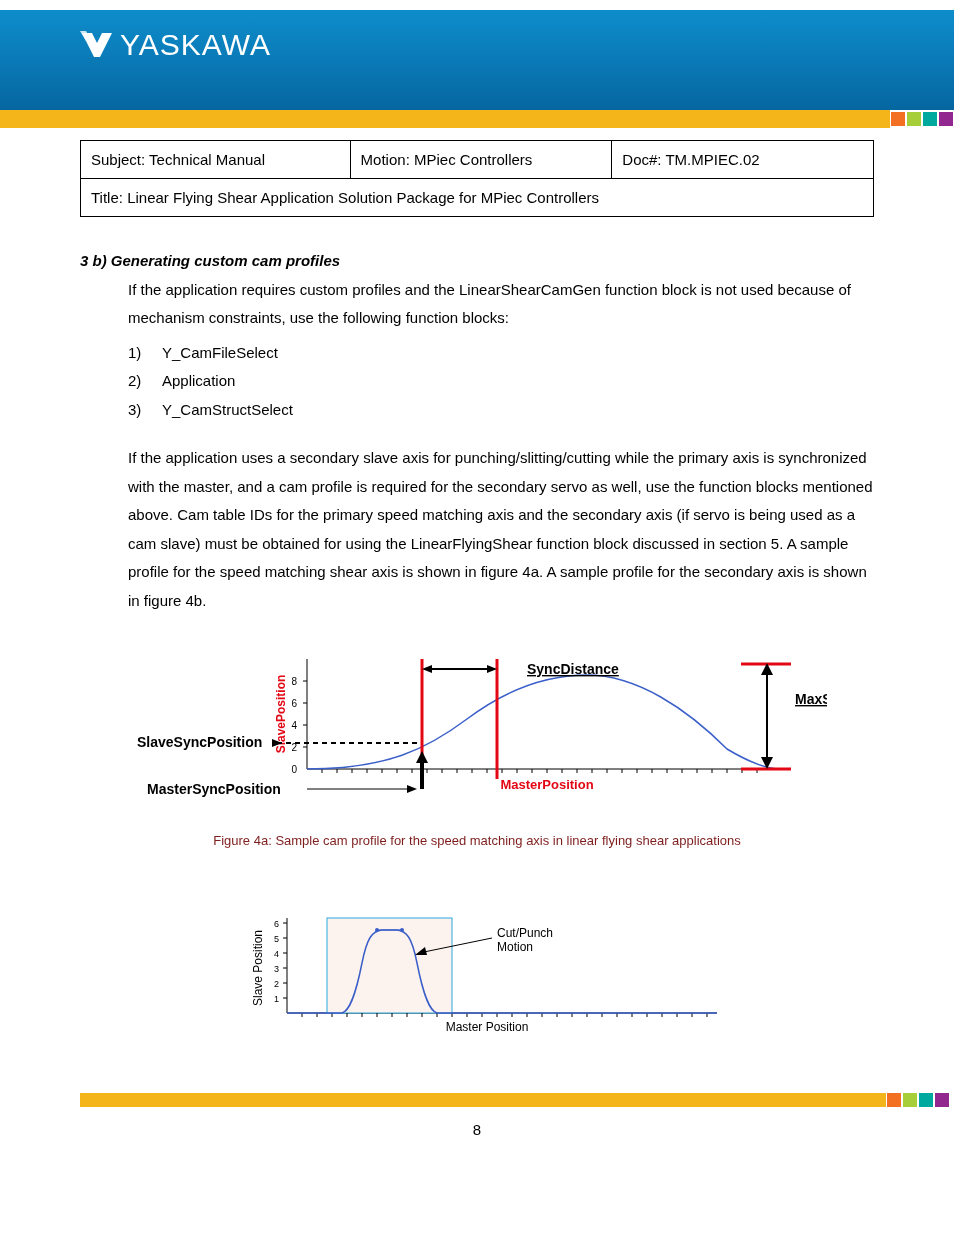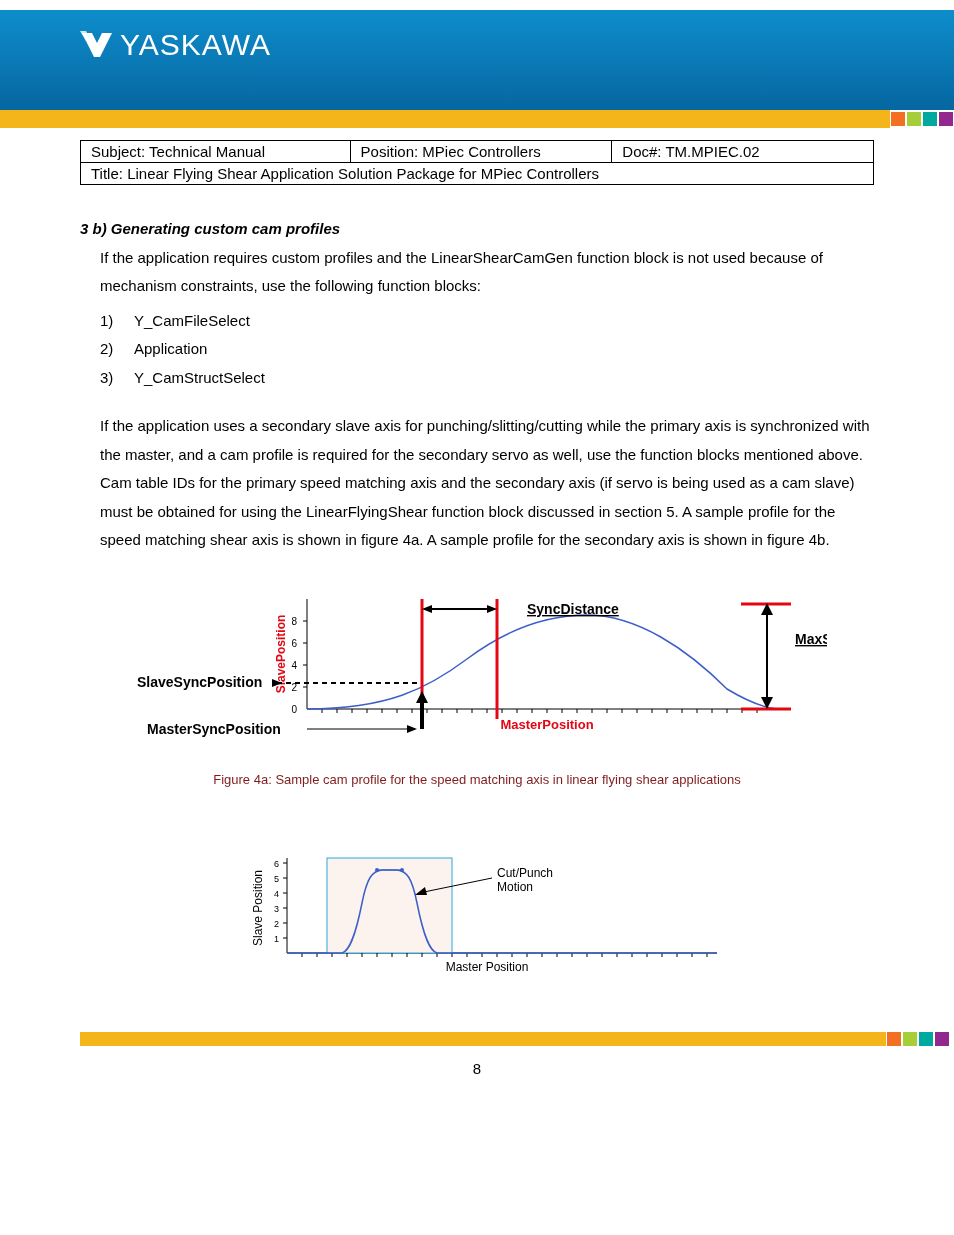--- a/index.html
+++ b/index.html
@@ -54,34 +54,34 @@
 
   .meta-table {
     margin: 12px 80px 0 80px;
     border: 1.5px solid #000;
     border-collapse: collapse;
     width: calc(100% - 160px);
     font-size: 15px;
   }
   .meta-table td {
     border: 1.5px solid #000;
-    padding: 2px 10px;
+    padding: 10px 10px;
   }
   .content {
     margin: 30px 80px 0 80px;
     font-size: 15px;
     line-height: 1.9;
     color: #000;
   }
   .section-heading {
     font-weight: bold;
     font-style: italic;
   }
   .indent-block {
-    margin-left: 20px;
+    margin-left: 48px;
   }
   .ol-list {
     margin: 6px 0 18px 0;
     padding-left: 0;
   }
   .ol-list .li {
     display: flex;
     gap: 12px;
     line-height: 1.9;
   }
@@ -139,21 +139,21 @@
   </div>
 
   <table class="meta-table">
     <tbody>
         <tr>
       <td style="width:34%">
         <span>Subject:</span>
         <span>Technical Manual</span>
       </td>
       <td style="width:33%">
-        <span>Position:</span>
+        <span>Motion:</span>
         <span>MPiec Controllers</span>
       </td>
       <td style="width:33%">
         <span>Doc#:</span>
         <span>TM.MPIEC.02</span>
       </td>
     </tr>
     <tr>
       <td colspan="3">
         <span>Title:</span>

